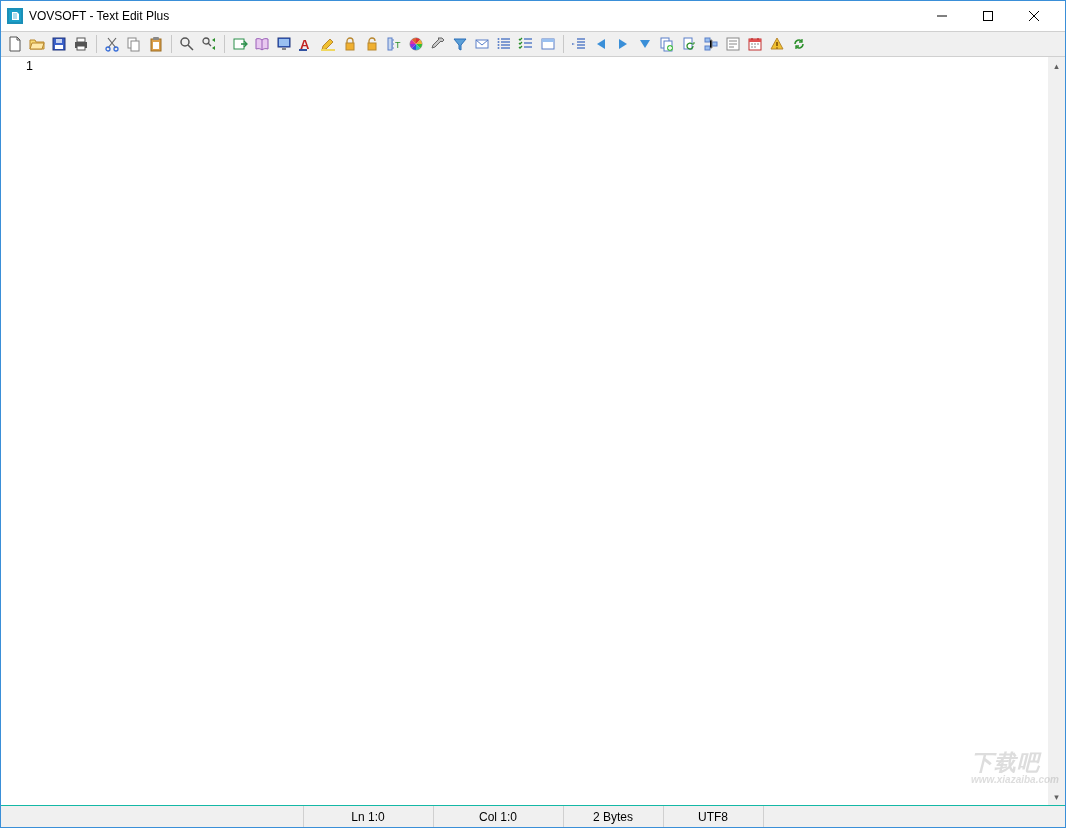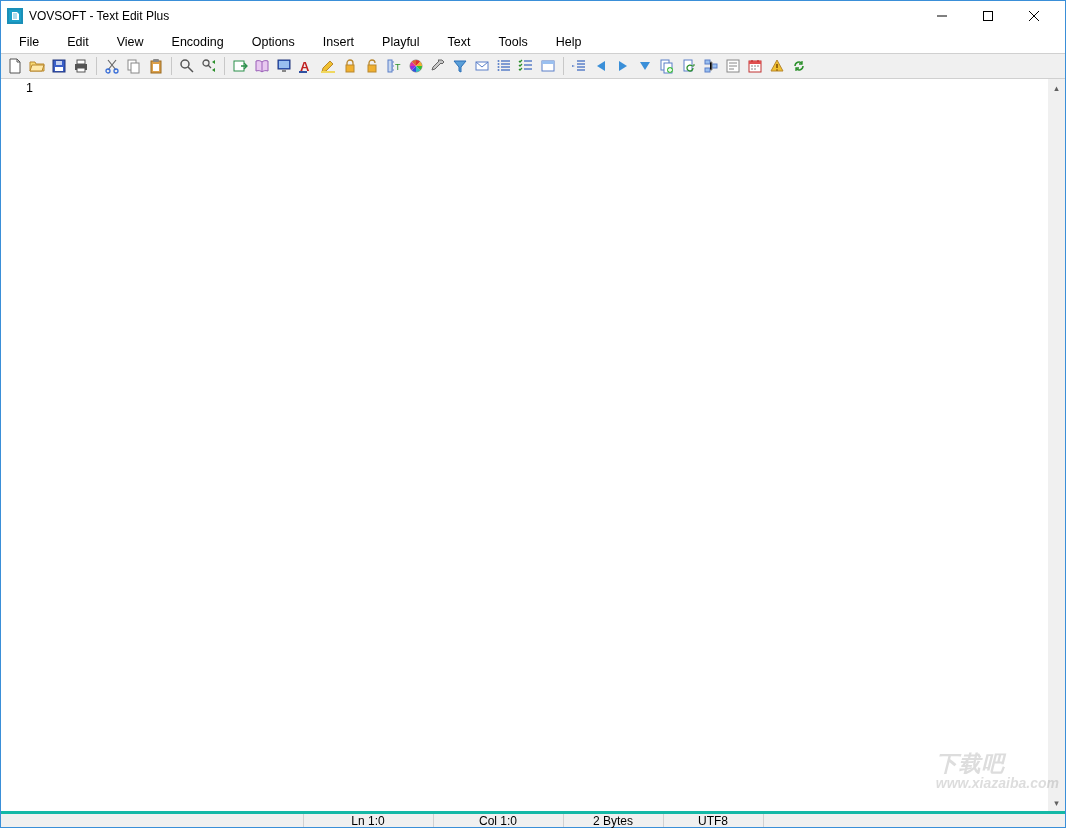--- a/index.html
+++ b/index.html
@@ -16,25 +16,25 @@
 .menuitem { padding:2px 14px; cursor:pointer; }
 .toolbar { height:26px; background:#f0f0f0; border-top:1px solid #d0d0d0; border-bottom:1px solid #d0d0d0; display:flex; align-items:center; padding:0 4px; gap:2px; }
 .tbtn { width:20px; height:20px; display:flex; align-items:center; justify-content:center; cursor:pointer; border:1px solid transparent; border-radius:2px; }
 .tsep { width:1px; height:18px; background:#c8c8c8; margin:0 3px; }
 .editor-area { flex:1; display:flex; background:#fff; position:relative; }
 .gutter { width:40px; background:#fff; text-align:right; padding:2px 8px 0 0; font-size:12.5px; color:#000; font-family:Consolas,monospace; }
 .textarea { flex:1; background:#fff; padding:2px 4px; font-size:12.5px; font-family:Consolas,monospace; }
 .vscroll { width:17px; background:#f0f0f0; display:flex; flex-direction:column; }
 .vscroll .arrow { height:17px; display:flex; align-items:center; justify-content:center; color:#606060; font-size:9px; cursor:pointer; }
 .vscroll .track { flex:1; }
-.statusbar { height:16px; background:#f0f0f0; border-top:3px solid #14b8a6; display:flex; align-items:flex-start; font-size:12px; color:#000; }
+.statusbar { height:22px; background:#f0f0f0; border-top:1px solid #14b8a6; display:flex; align-items:flex-start; font-size:12px; color:#000; }
 .statuscell { height:100%; display:flex; align-items:center; justify-content:center; border-left:1px solid #d0d0d0; padding:0 8px; }
 .statuscell:first-child { border-left:none; }
 .watermark { position:absolute; right:6px; bottom:20px; font-size:22px; color:rgba(120,120,120,0.25); font-weight:bold; font-style:italic; pointer-events:none; letter-spacing:1px; }
-.watermark .sub { font-size:14px; display:block; margin-top:-4px; letter-spacing:0; text-align:left; }
+.watermark .sub { font-size:10px; display:block; margin-top:-4px; letter-spacing:0; text-align:left; }
 </style>
 </head>
 <body>
 
 <div class="window">
 
   <div class="titlebar">
     <div class="appicon">
       <svg width="12" height="12" viewBox="0 0 12 12">
           <rect width="12" height="12" fill="#1a9fc8"></rect>
@@ -54,32 +54,20 @@
           <rect x="0.5" y="0.5" width="9" height="9" fill="none" stroke="#000" stroke-width="1"></rect>
         </svg>
       </div>
     <div class="winbtn close">
         <svg viewBox="0 0 10 10">
           <path d="M0 0l10 10M10 0L0 10" stroke="#000" stroke-width="1"></path>
         </svg>
       </div>
   </div>
 
-  <div class="menubar">
-    <div class="menuitem">File</div>
-    <div class="menuitem">Edit</div>
-    <div class="menuitem">View</div>
-    <div class="menuitem">Encoding</div>
-    <div class="menuitem">Options</div>
-    <div class="menuitem">Insert</div>
-    <div class="menuitem">Playful</div>
-    <div class="menuitem">Text</div>
-    <div class="menuitem">Tools</div>
-    <div class="menuitem">Help</div>
-  </div>
 
   <div class="toolbar">
     <div class="tbtn">
         <svg width="16" height="16" viewBox="0 0 16 16">
           <path d="M3 1h7l3 3v11H3z" fill="#fff" stroke="#555"></path>
           <path d="M10 1v3h3" fill="none" stroke="#555"></path>
         </svg>
       </div>
     <div class="tbtn">
         <svg width="16" height="16" viewBox="0 0 16 16">

